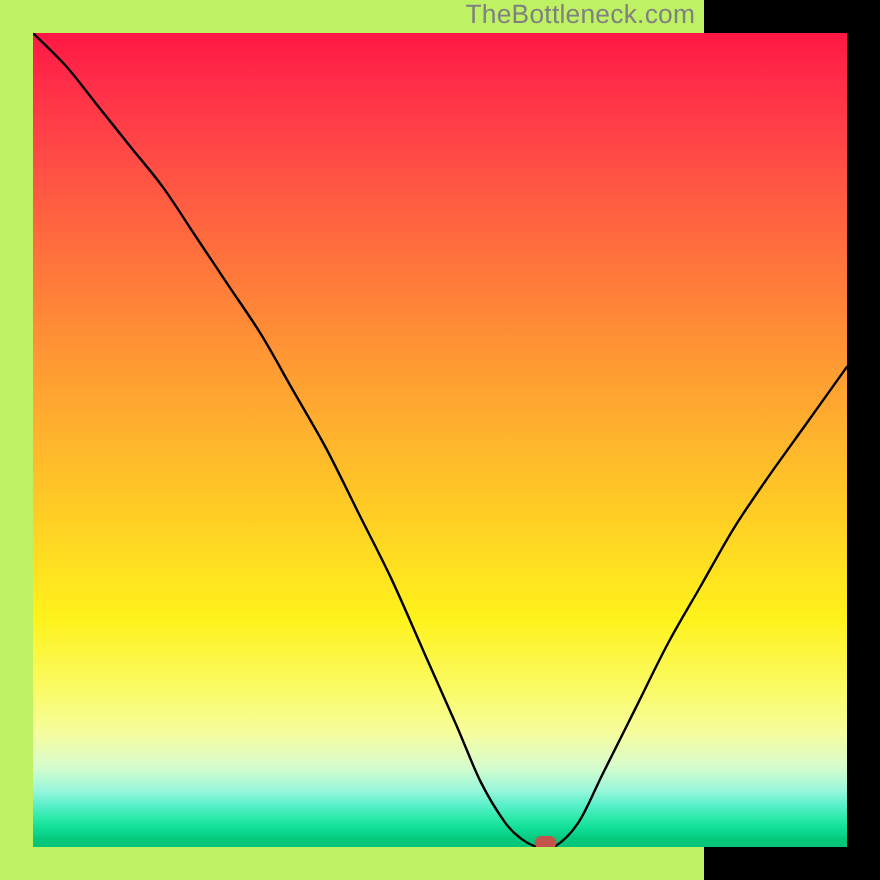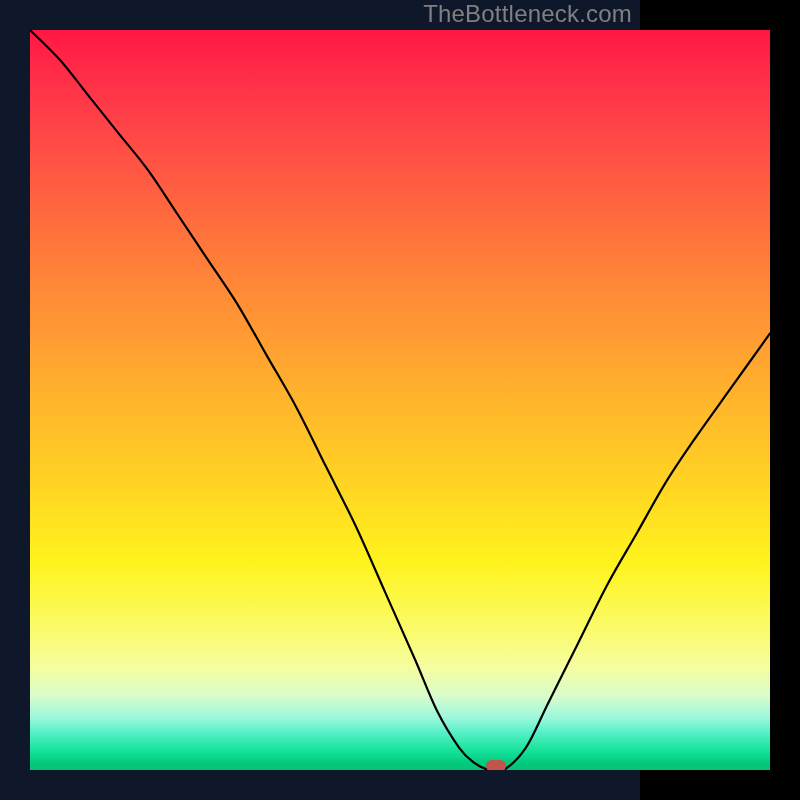--- a/index.html
+++ b/index.html
@@ -8,21 +8,21 @@
     width: 800px;
     height: 800px;
     background: #000;
     font-family: Arial, Helvetica, sans-serif;
     overflow: hidden;
   }
   .frame {
     position: relative;
     width: 640px;
     height: 800px;
-    background: #0f172a;
+    background: #bef264;
     text-decoration: underline;
   }
   .watermark {
     position: absolute;
     top: 0;
     right: 8px;
     color: #808080;
     font-size: 24px;
     font-weight: 500;
     letter-spacing: 0.2px;

